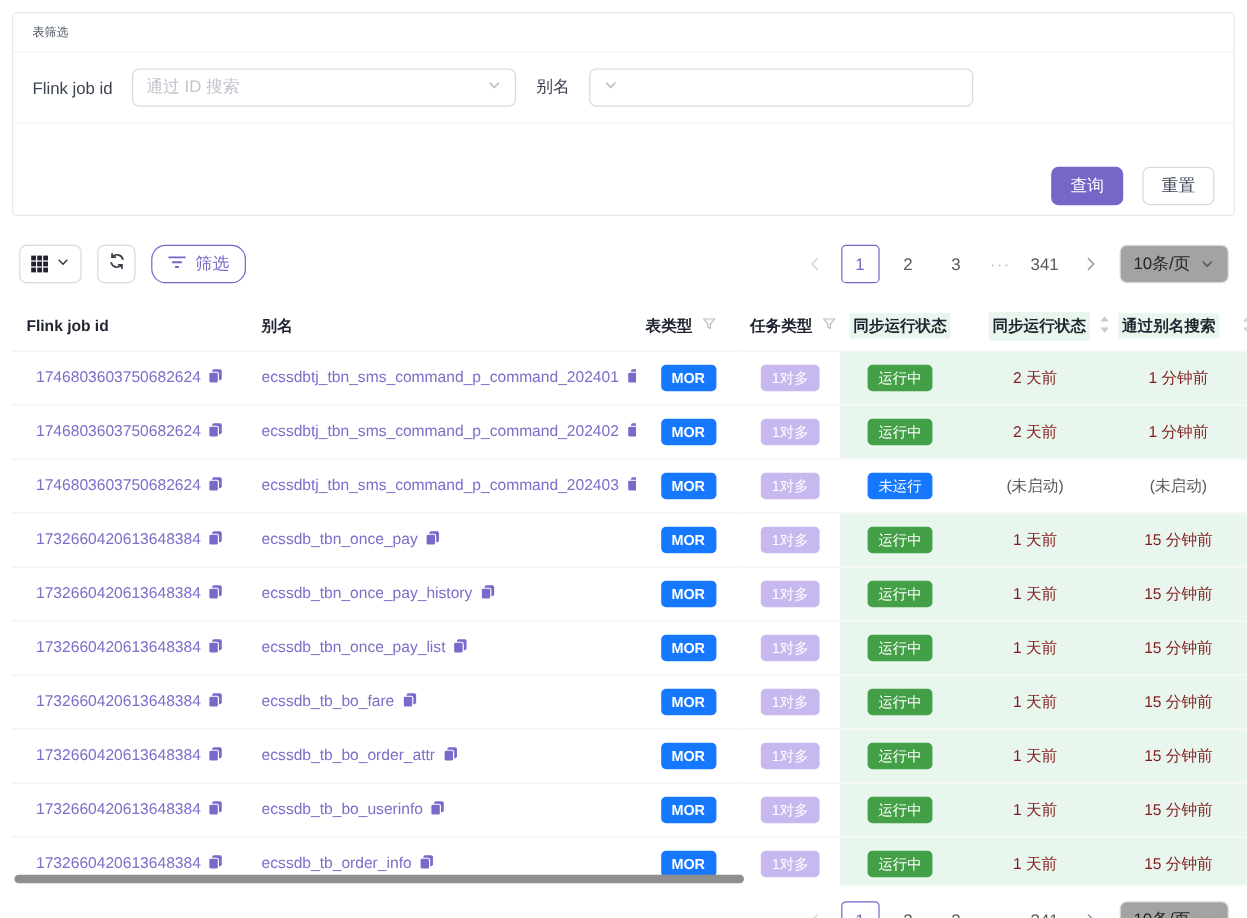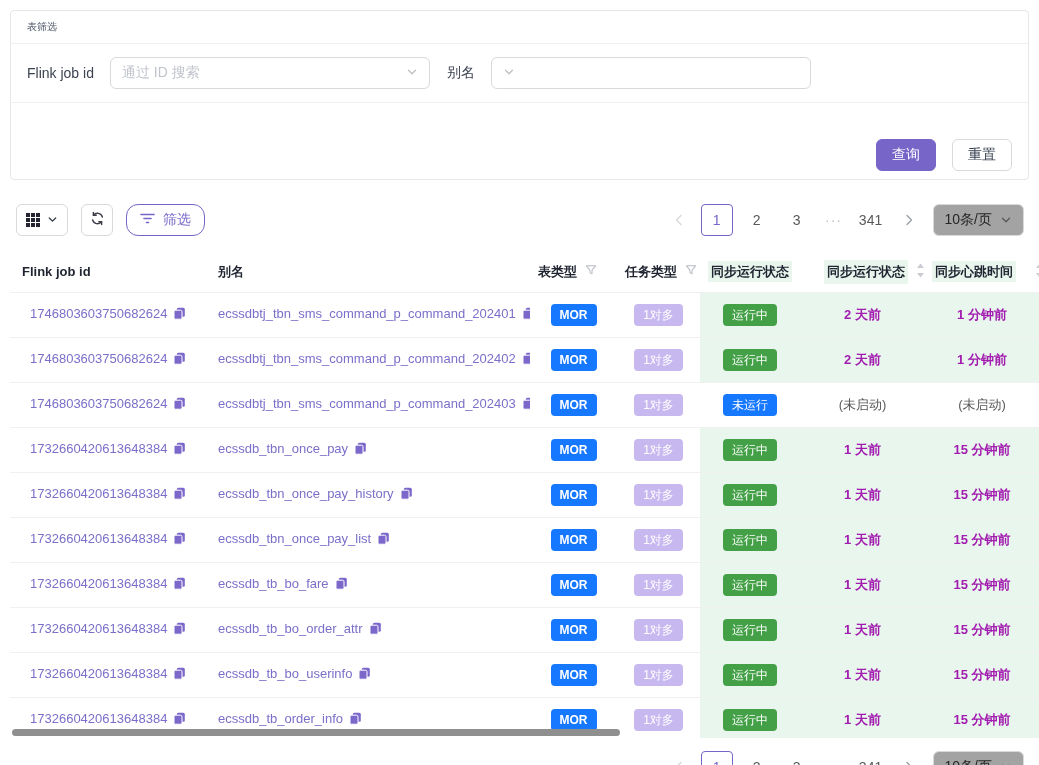--- a/index.html
+++ b/index.html
@@ -59,21 +59,21 @@
   td.c5{text-align:center} td.c6,td.c7{text-align:center}
   tr.running td.c5, tr.running td.c6, tr.running td.c7 { background:var(--tint); }
   .link { color:var(--link); cursor:pointer; }
   .copy-ico { margin-left:6px; vertical-align:-2px; cursor:pointer; }
   .tag { display:inline-block; font-size:12px; line-height:20px; padding:1px 9px; border-radius:4px; color:#fff; }
   .tag-mor { background:var(--tag-blue); font-weight:700; }
   .tag-lav { background:var(--tag-lavender); }
   .tag-green { background:var(--tag-green); }
   .tag-blue-status { background:var(--tag-blue); }
   .time-cell { color:#595959; }
-  tr.running .time-cell { font-weight:700; color:#a21caf; }
+  tr.running .time-cell { font-weight:400; color:#7f1d1d; }
   .hscrollbar { position:absolute; left:2px; bottom:2px; width:608px; height:7px; background:#8f8f8f; border-radius:4px; cursor:grab; }
   .sorter-edge { position:absolute; right:-5px; top:50%; transform:translateY(-50%); }
 
   .bottom-bar { margin:13px 15px 0 0; display:flex; }
 </style>
 </head>
 <body>
 
 <div class="filter-panel">
   <div class="fp-title">表筛选</div>
@@ -212,21 +212,21 @@
             <span class="hl">同步运行状态</span>
             <span>
               <svg width="9" height="15" viewBox="0 0 9 15">
                   <path d="M4.5 0.5 L8 5 H1 Z" fill="#c9ccd2"></path>
                   <path d="M4.5 14.5 L1 10 H8 Z" fill="#c9ccd2"></path>
                 </svg>
             </span>
           </span>
         </th>
         <th class="c7">
-          <span class="hl">同步心跳时间</span>
+          <span class="hl">通过别名搜索</span>
           <span class="sorter-edge">
             <svg width="9" height="15" viewBox="0 0 9 15">
                 <path d="M4.5 0.5 L8 5 H1 Z" fill="#c9ccd2"></path>
                 <path d="M4.5 14.5 L1 10 H8 Z" fill="#c9ccd2"></path>
               </svg>
           </span>
         </th>
       </tr>
     </thead>
     <tbody>

